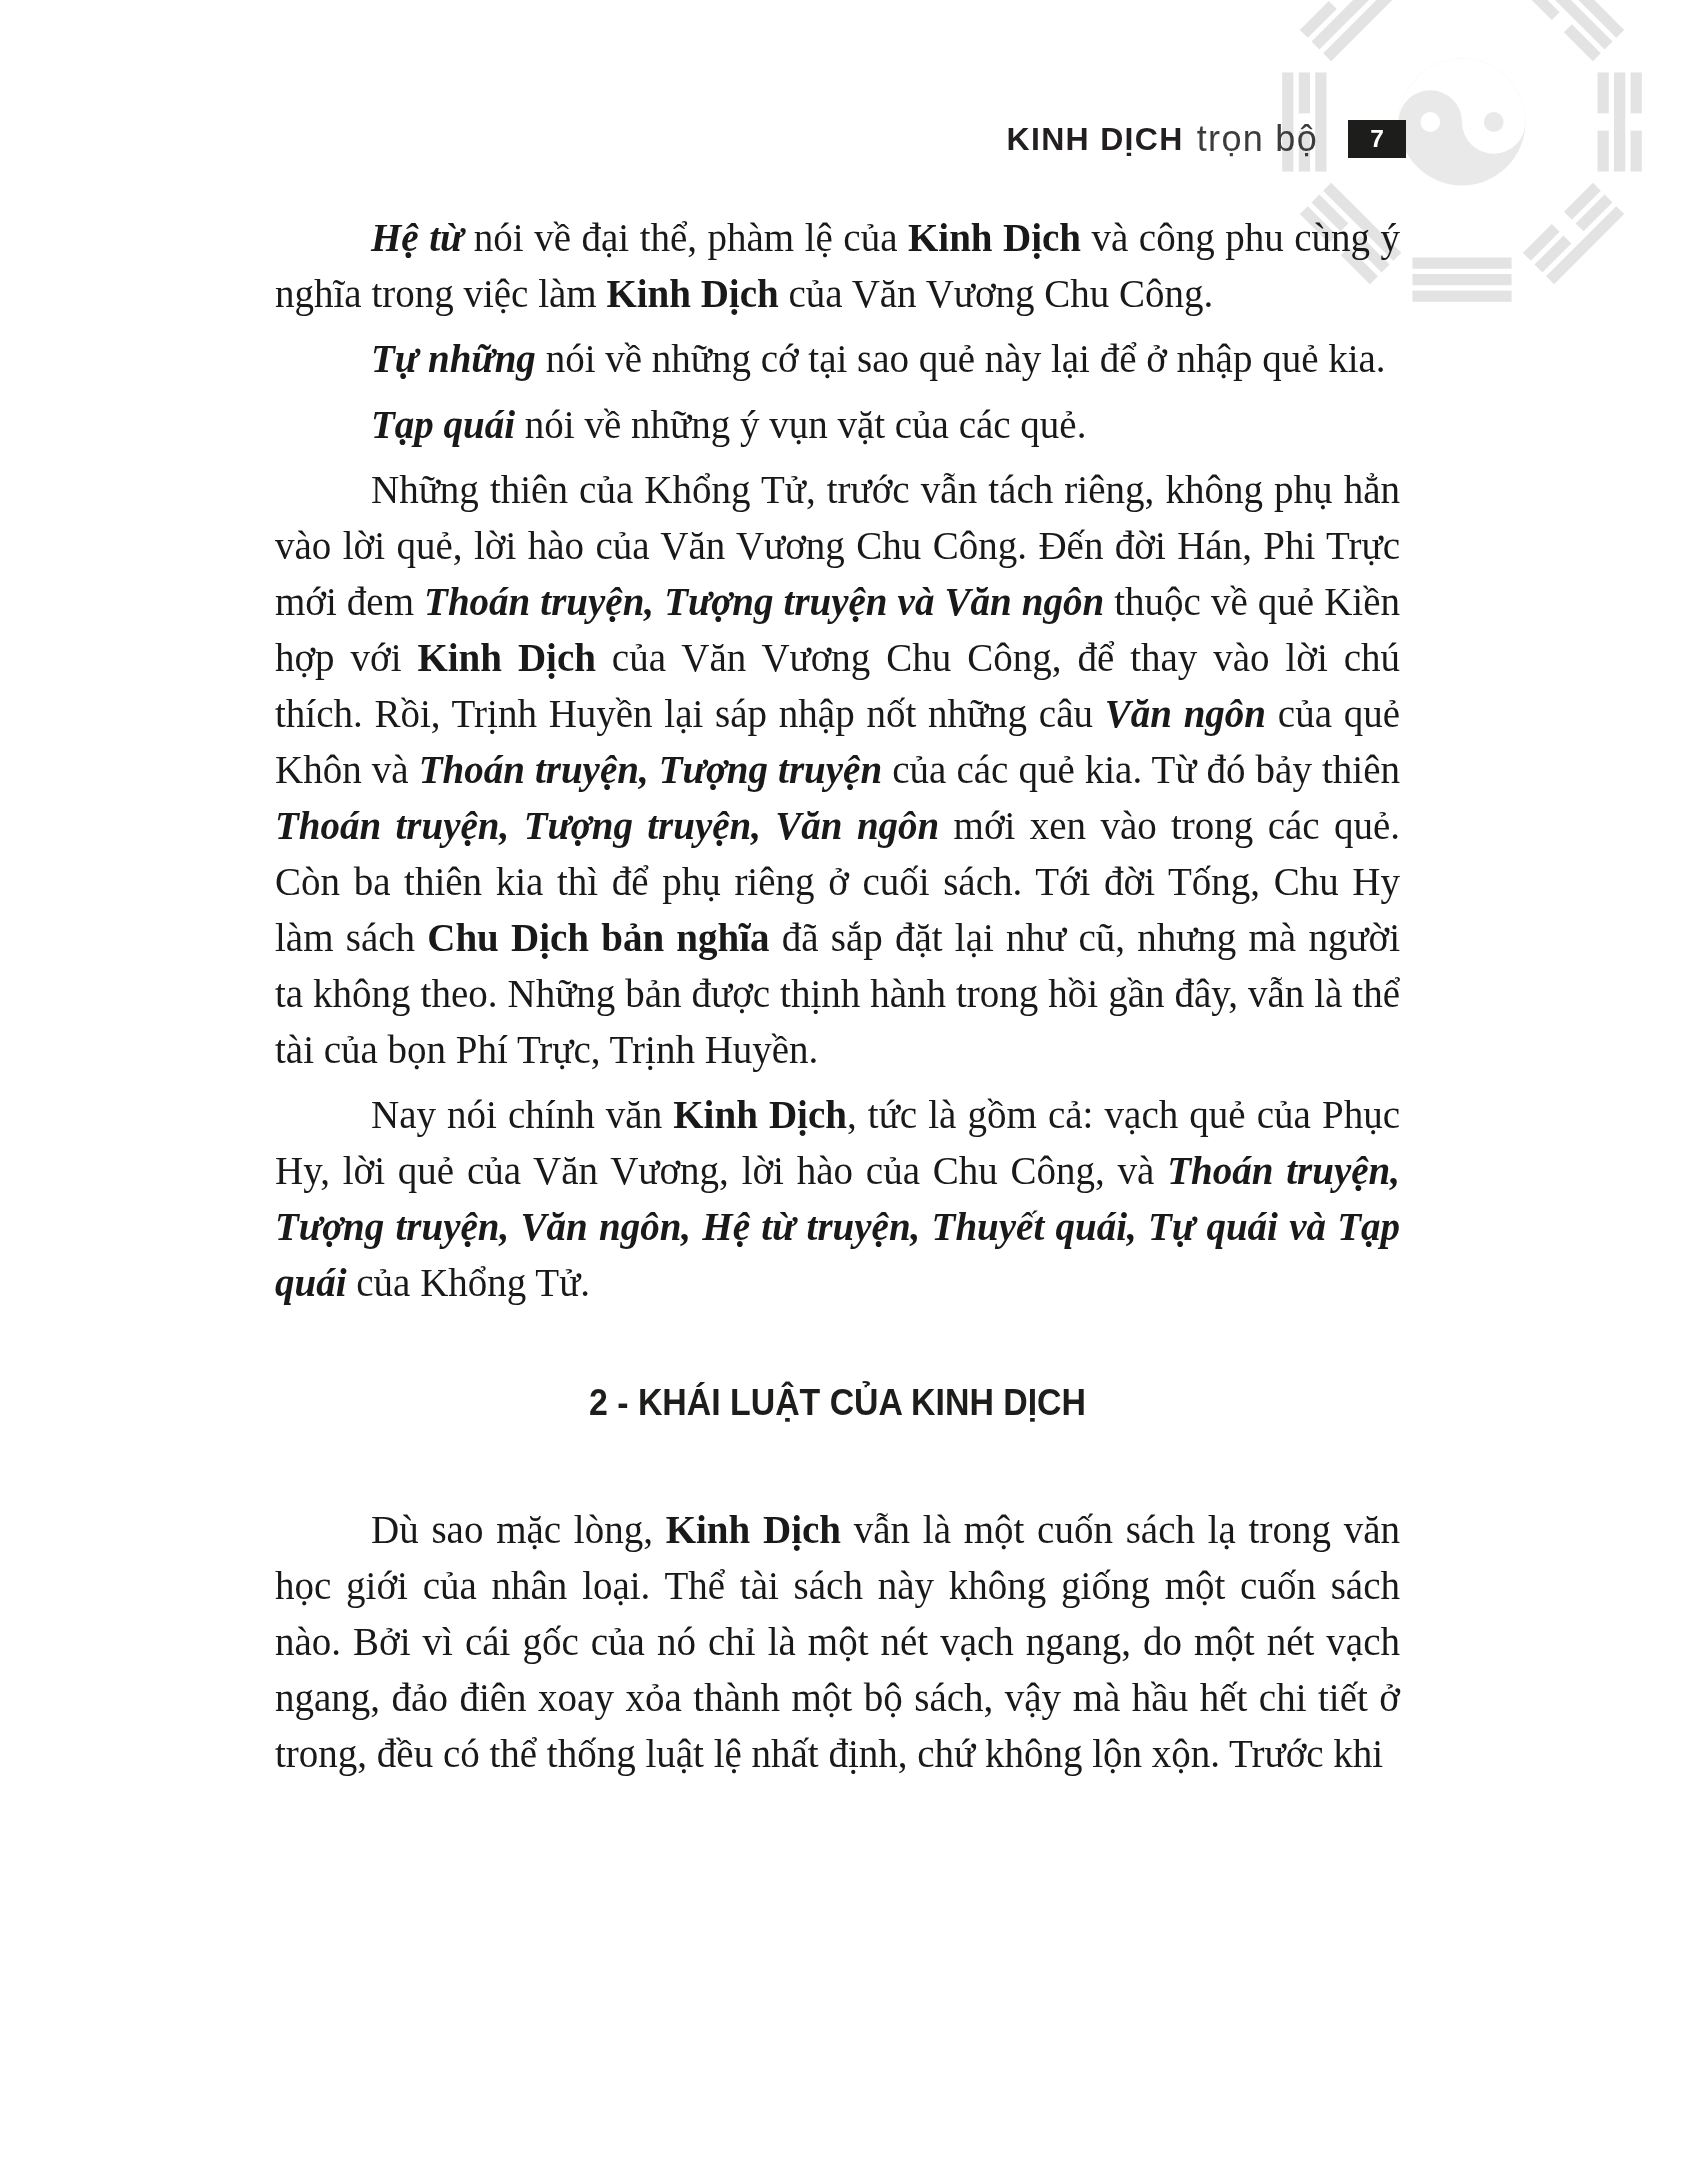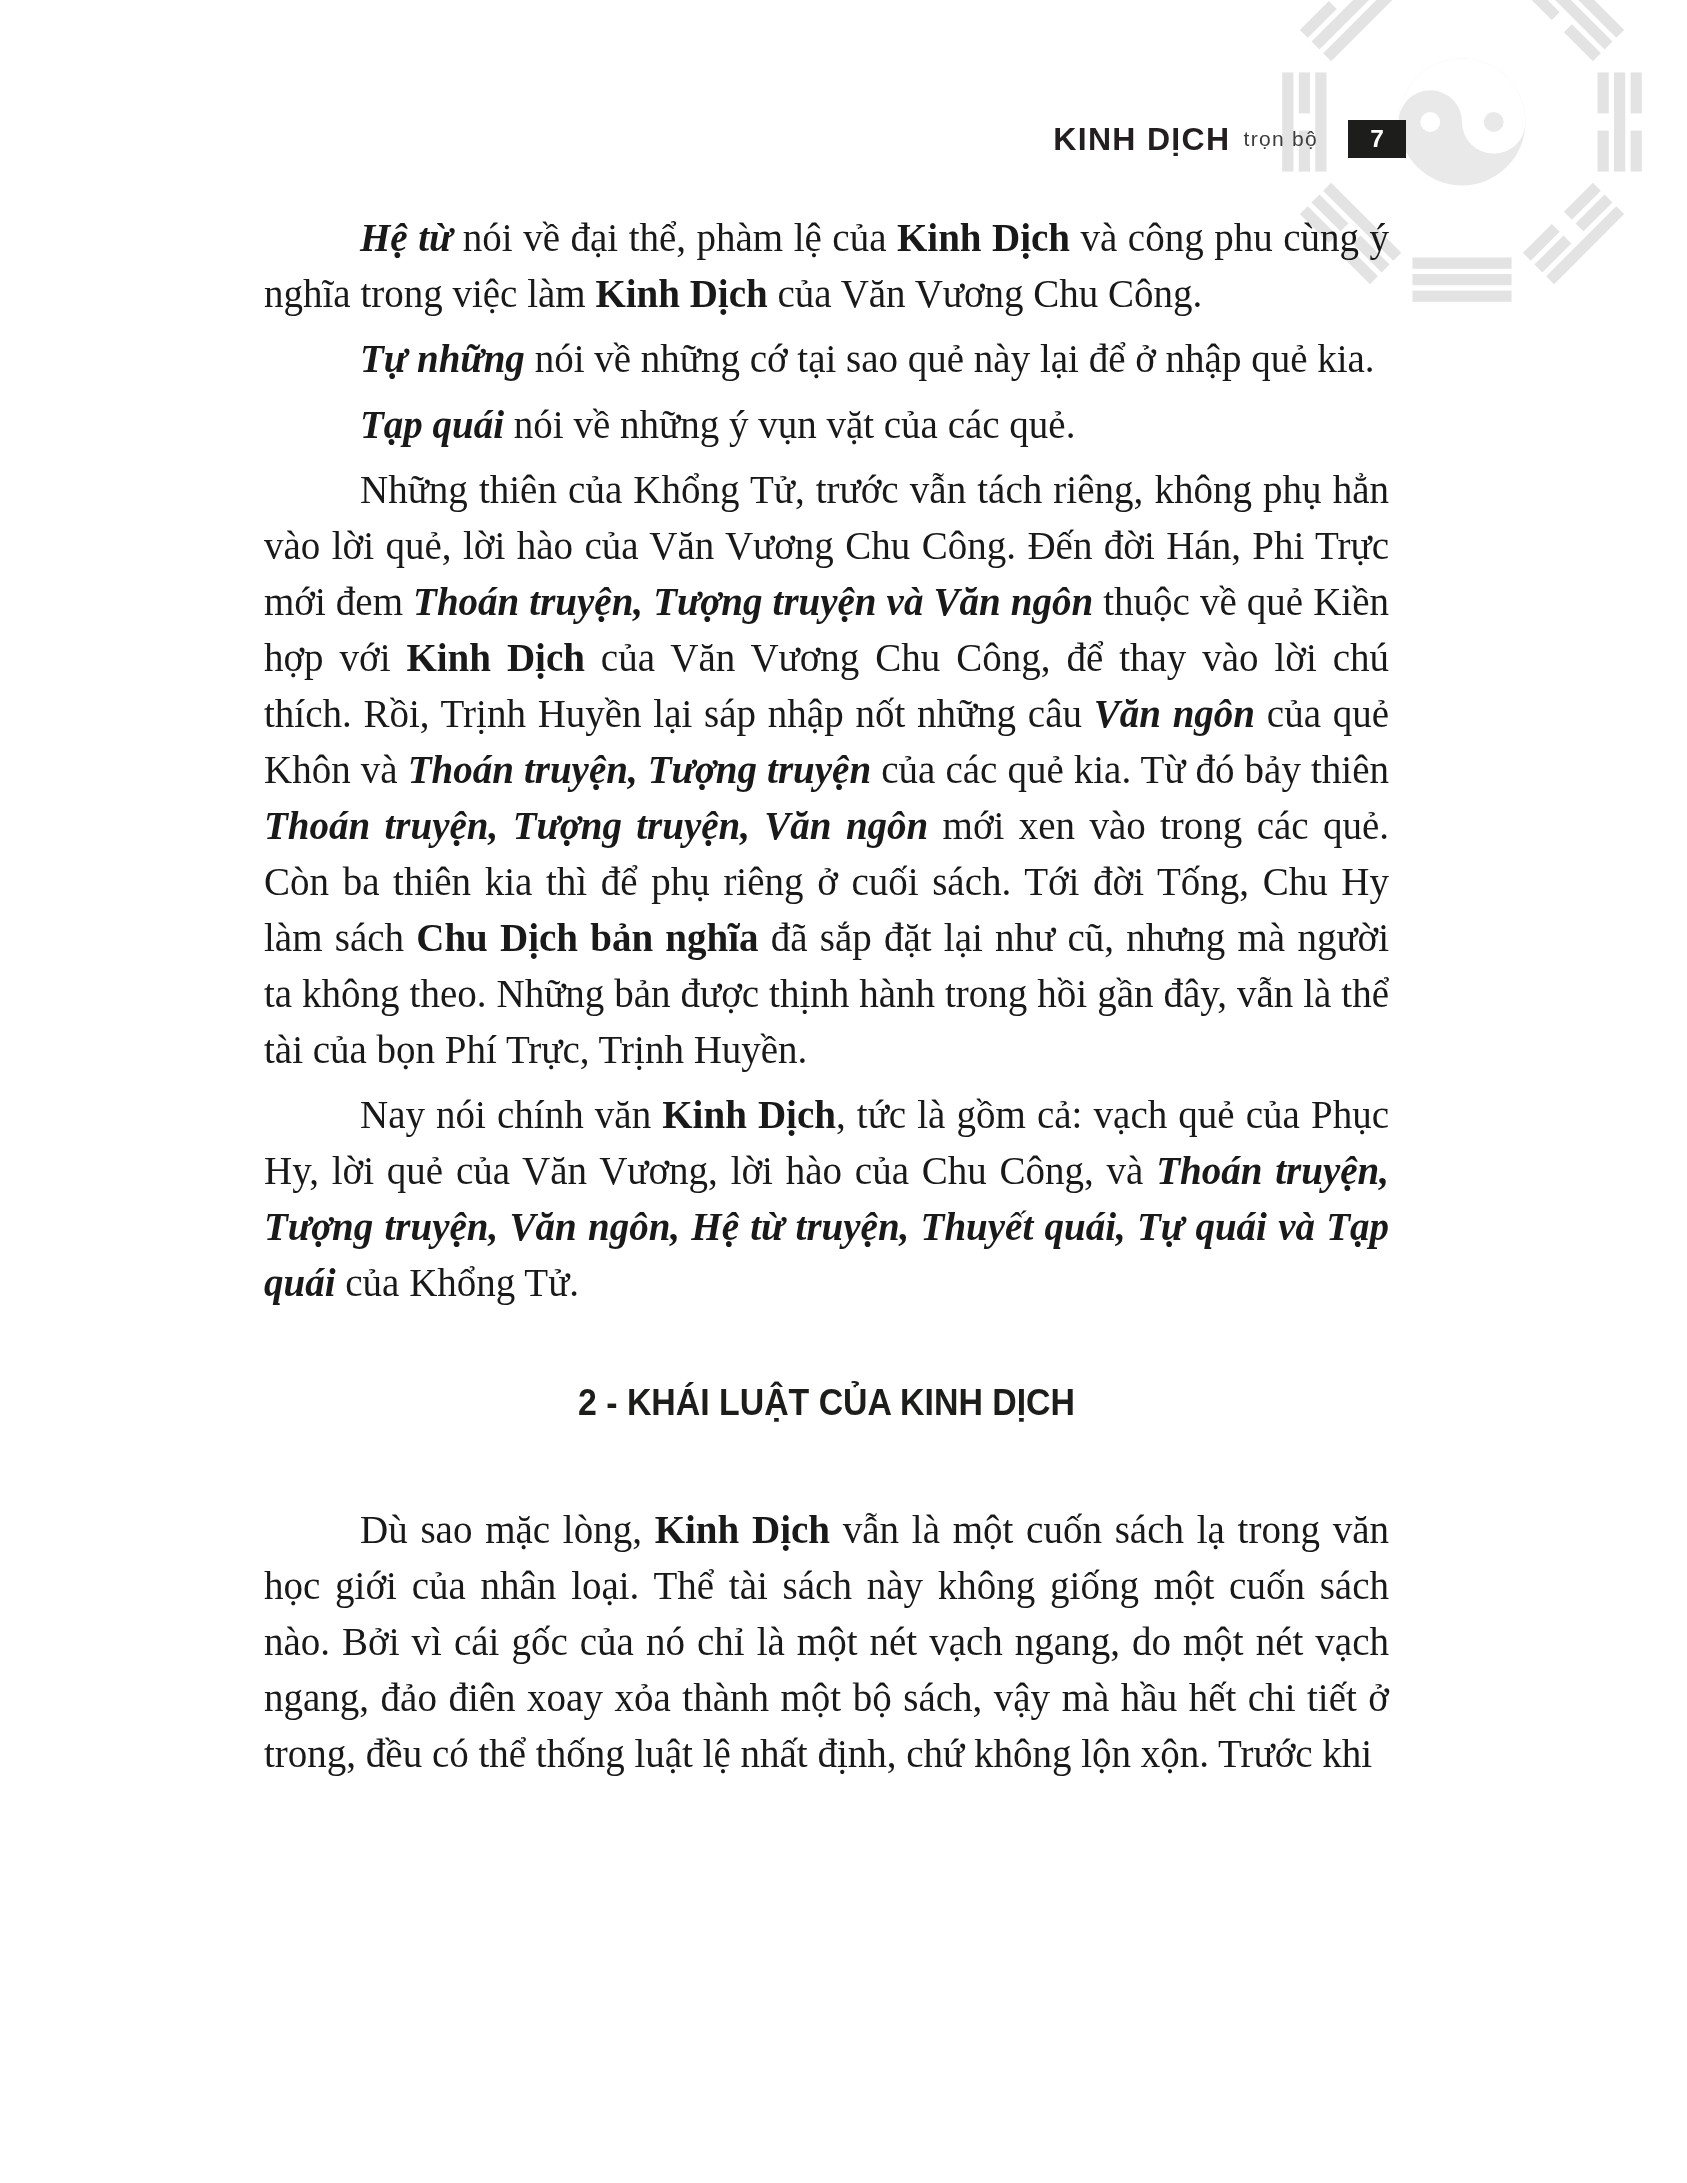--- a/index.html
+++ b/index.html
@@ -38,21 +38,21 @@
   }
   .book-title {
     font-weight: 700;
     font-size: 32px;
     letter-spacing: 1.3px;
     color: #231f20;
     white-space: nowrap;
   }
   .book-subtitle {
     font-weight: 400;
-    font-size: 21px;
+    font-size: 36px;
     letter-spacing: 1.3px;
     color: #3c3c3c;
     margin-left: 13.2px;
     white-space: nowrap;
   }
   .page-number-box {
     width: 58px;
     height: 38px;
     background: #1d1d1b;
     color: #ffffff;
@@ -60,21 +60,21 @@
     align-items: center;
     justify-content: center;
     font-weight: 700;
     font-size: 24.5px;
     margin-left: 30px;
   }
 
   
   .text-block {
     position: absolute;
-    left: 264px;
+    left: 275px;
     top: 210px;
     width: 1125px;
     color: #191919;
   }
   .para {
     margin: 0 0 9.3px 0;
     font-size: 39px;
     line-height: 56px;
     text-align: justify;
     text-indent: 96px;

